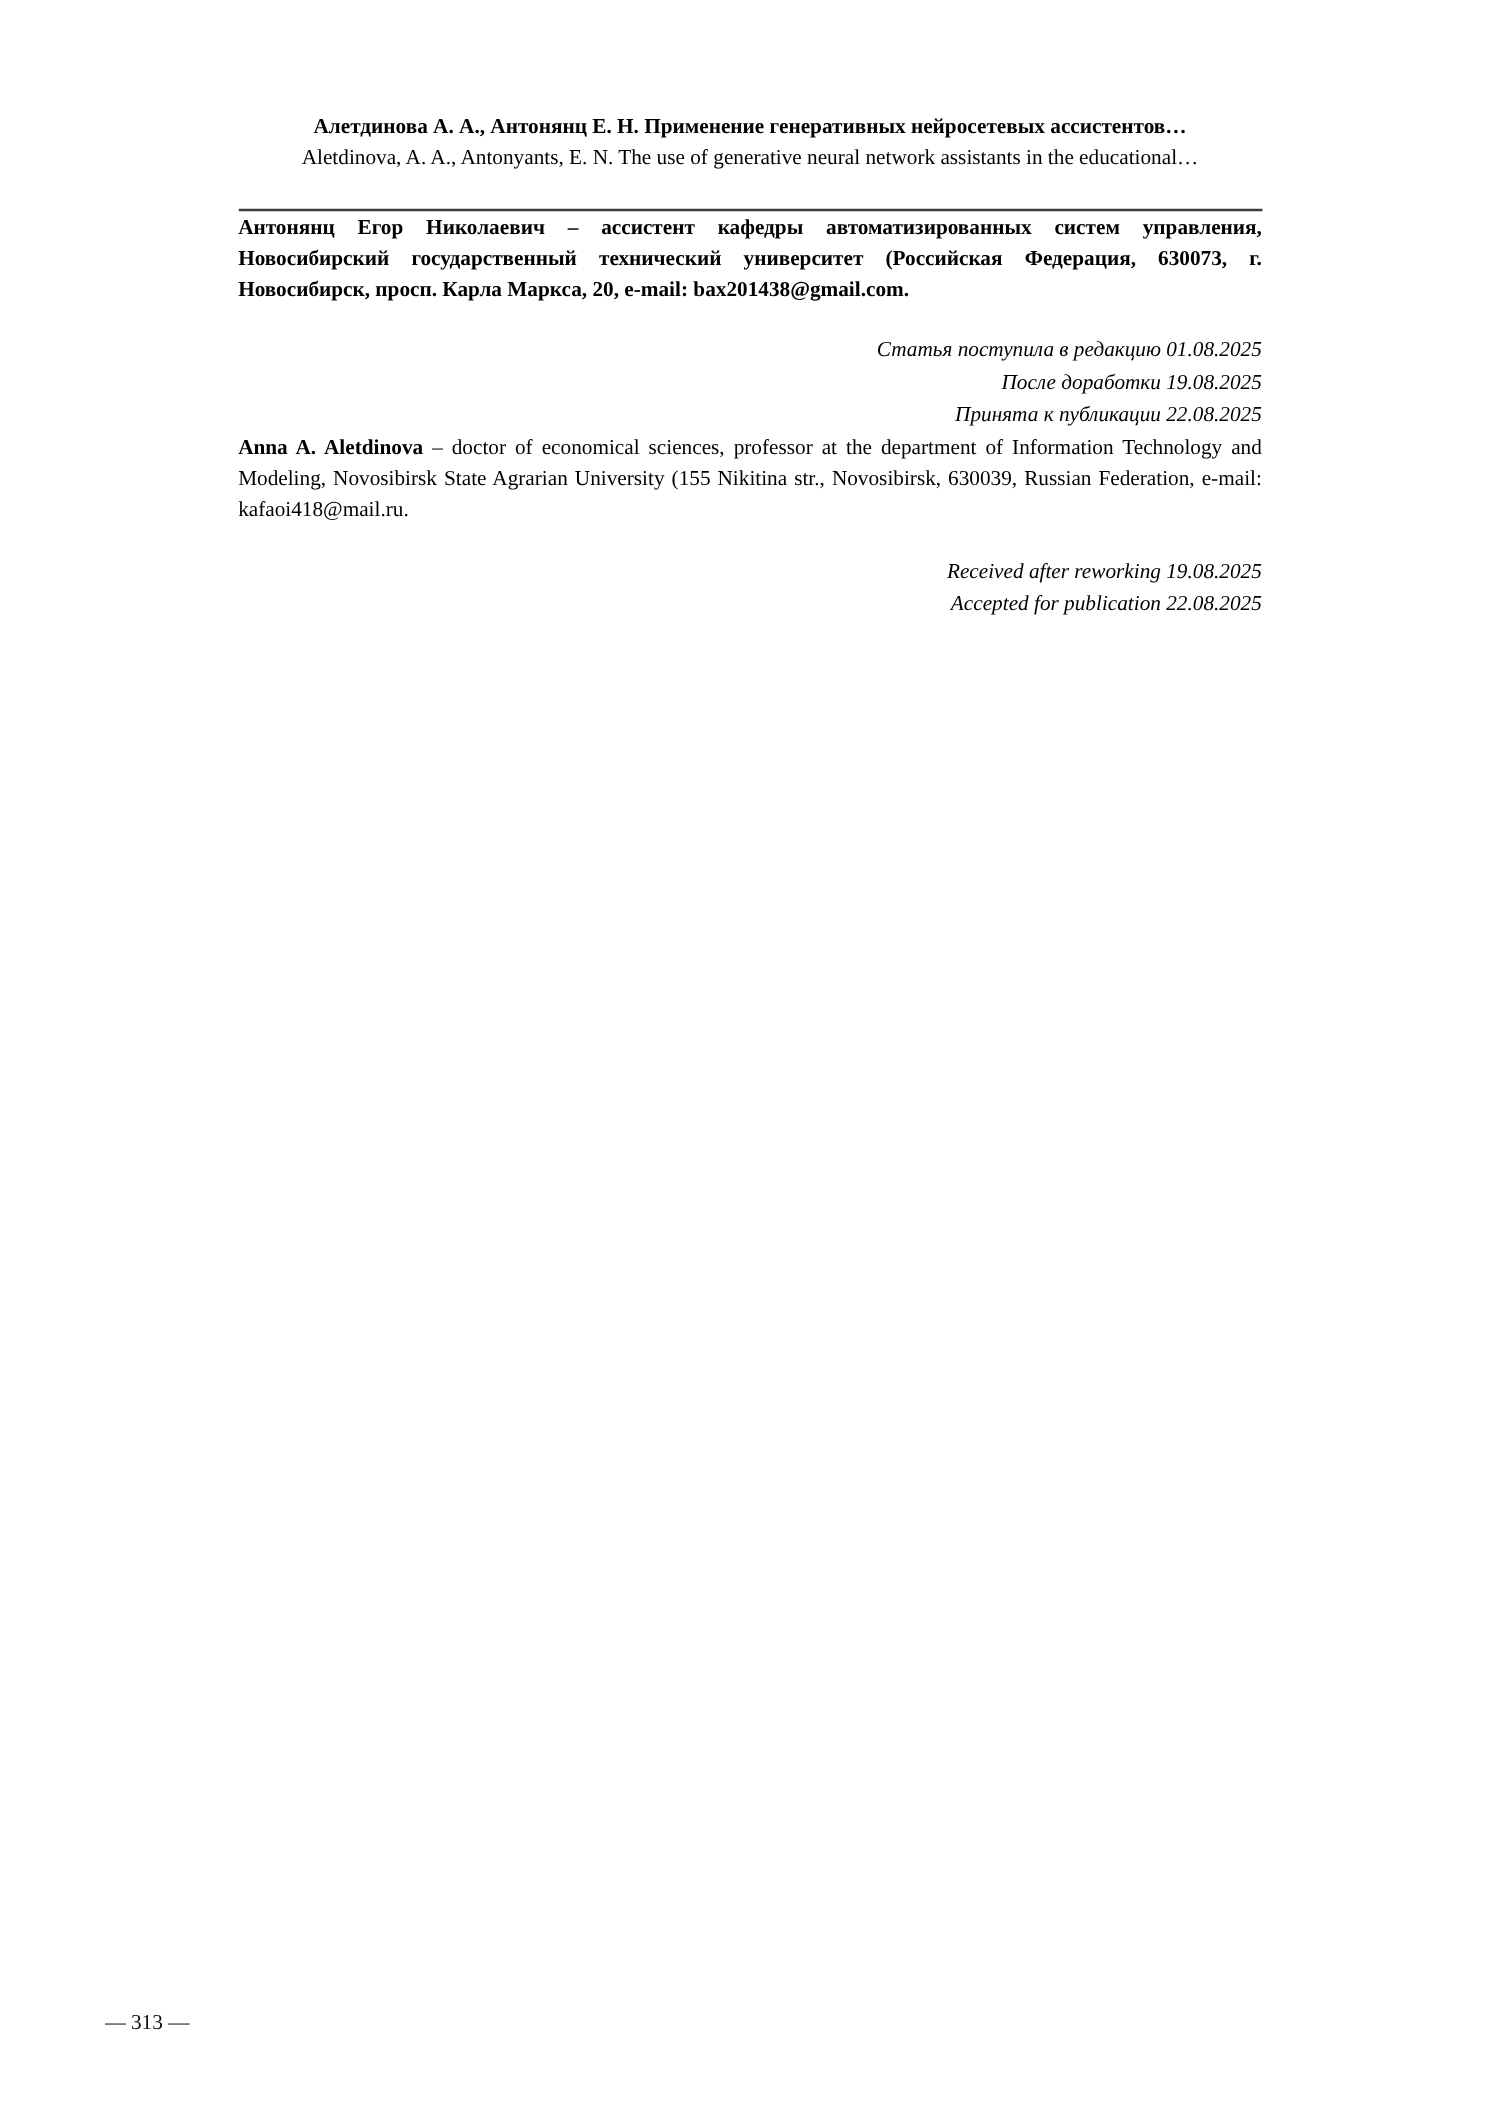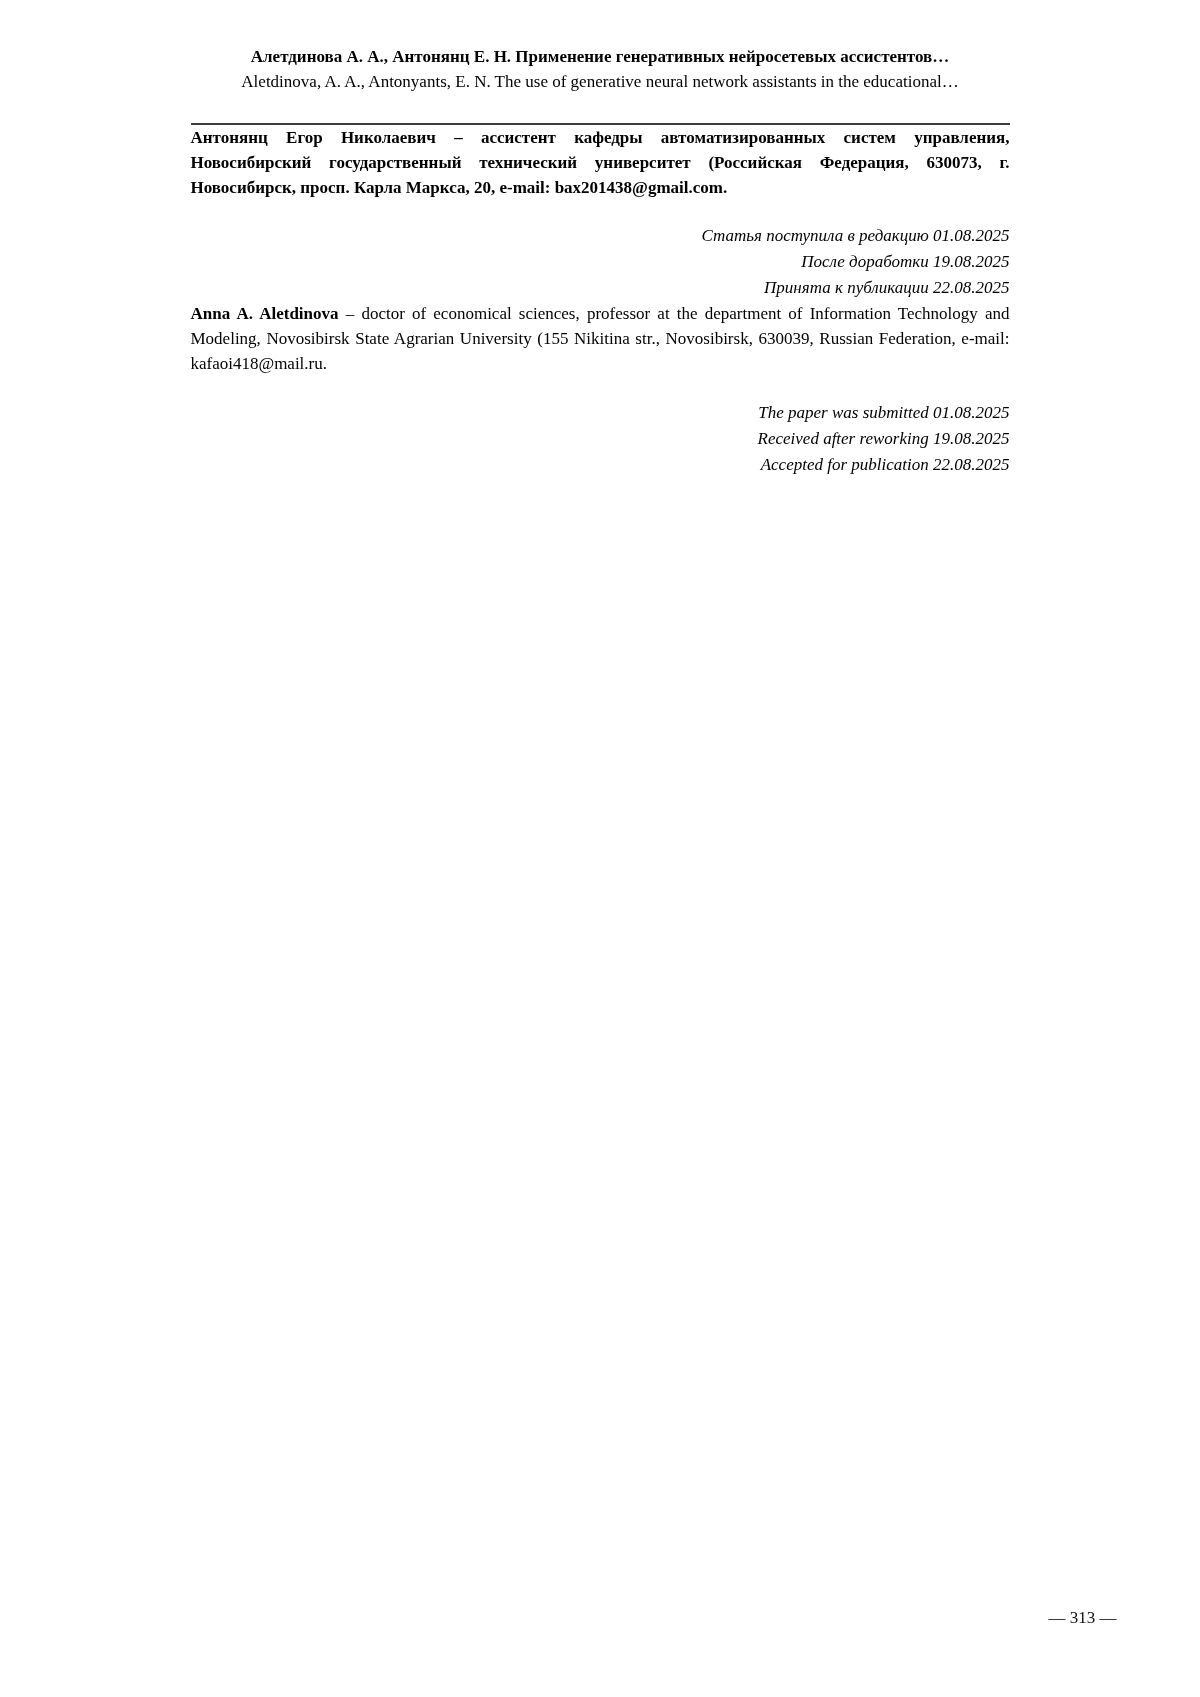--- a/index.html
+++ b/index.html
@@ -11,21 +11,21 @@
     position: relative;
     width: 1033px;
     height: 1697px;
     margin: 0 auto;
     background: #ffffff;
     color: #000000;
     font-family: "Liberation Serif", "DejaVu Serif", serif;
     font-size: 17px;
     line-height: 25px;
     box-sizing: border-box;
-    padding: 44px 107px 0 107px;
+    padding: 88px 107px 0 107px;
     overflow: hidden;
   }
   .running-head {
     text-align: center;
   }
   .running-head .ru {
     font-weight: bold;
     line-height: 25px;
   }
   .running-head .en {
@@ -54,21 +54,21 @@
     text-align: left;
   }
   .par-anna { margin-top: 20px; }
   .par-egor { margin-top: 26px; }
   .dates-en { margin-top: 24px; }
   .page-number {
     position: absolute;
     top: 1605px;
     left: 0;
     width: 100%;
-    text-align: right;
+    text-align: left;
     line-height: 25px;
     color: #111111;
   }
 </style>
 </head>
 <body>
 
 <div class="page">
 
   <header class="running-head">
@@ -90,21 +90,20 @@
       <div class="date-line">Принята к публикации 22.08.2025</div>
     </div>
 
 
     <p class="body-par par-anna">
       <b>Anna A. Aletdinova</b><span> – doctor of economical sciences, professor at the department of Information Technology and Modeling, Novosibirsk State Agrarian University (155 Nikitina str., Novosibirsk, 630039, Russian Federation, e-mail: kafaoi418@mail.ru.</span>
     </p>
 
 
     <div class="dates-block dates-en">
-      <div class="date-line">The paper was submitted 01.08.2025</div>
       <div class="date-line">Received after reworking 19.08.2025</div>
       <div class="date-line">Accepted for publication 22.08.2025</div>
     </div>
 
   </main>
 
   <footer>
     <div class="page-number">— 313 —</div>
   </footer>
 

